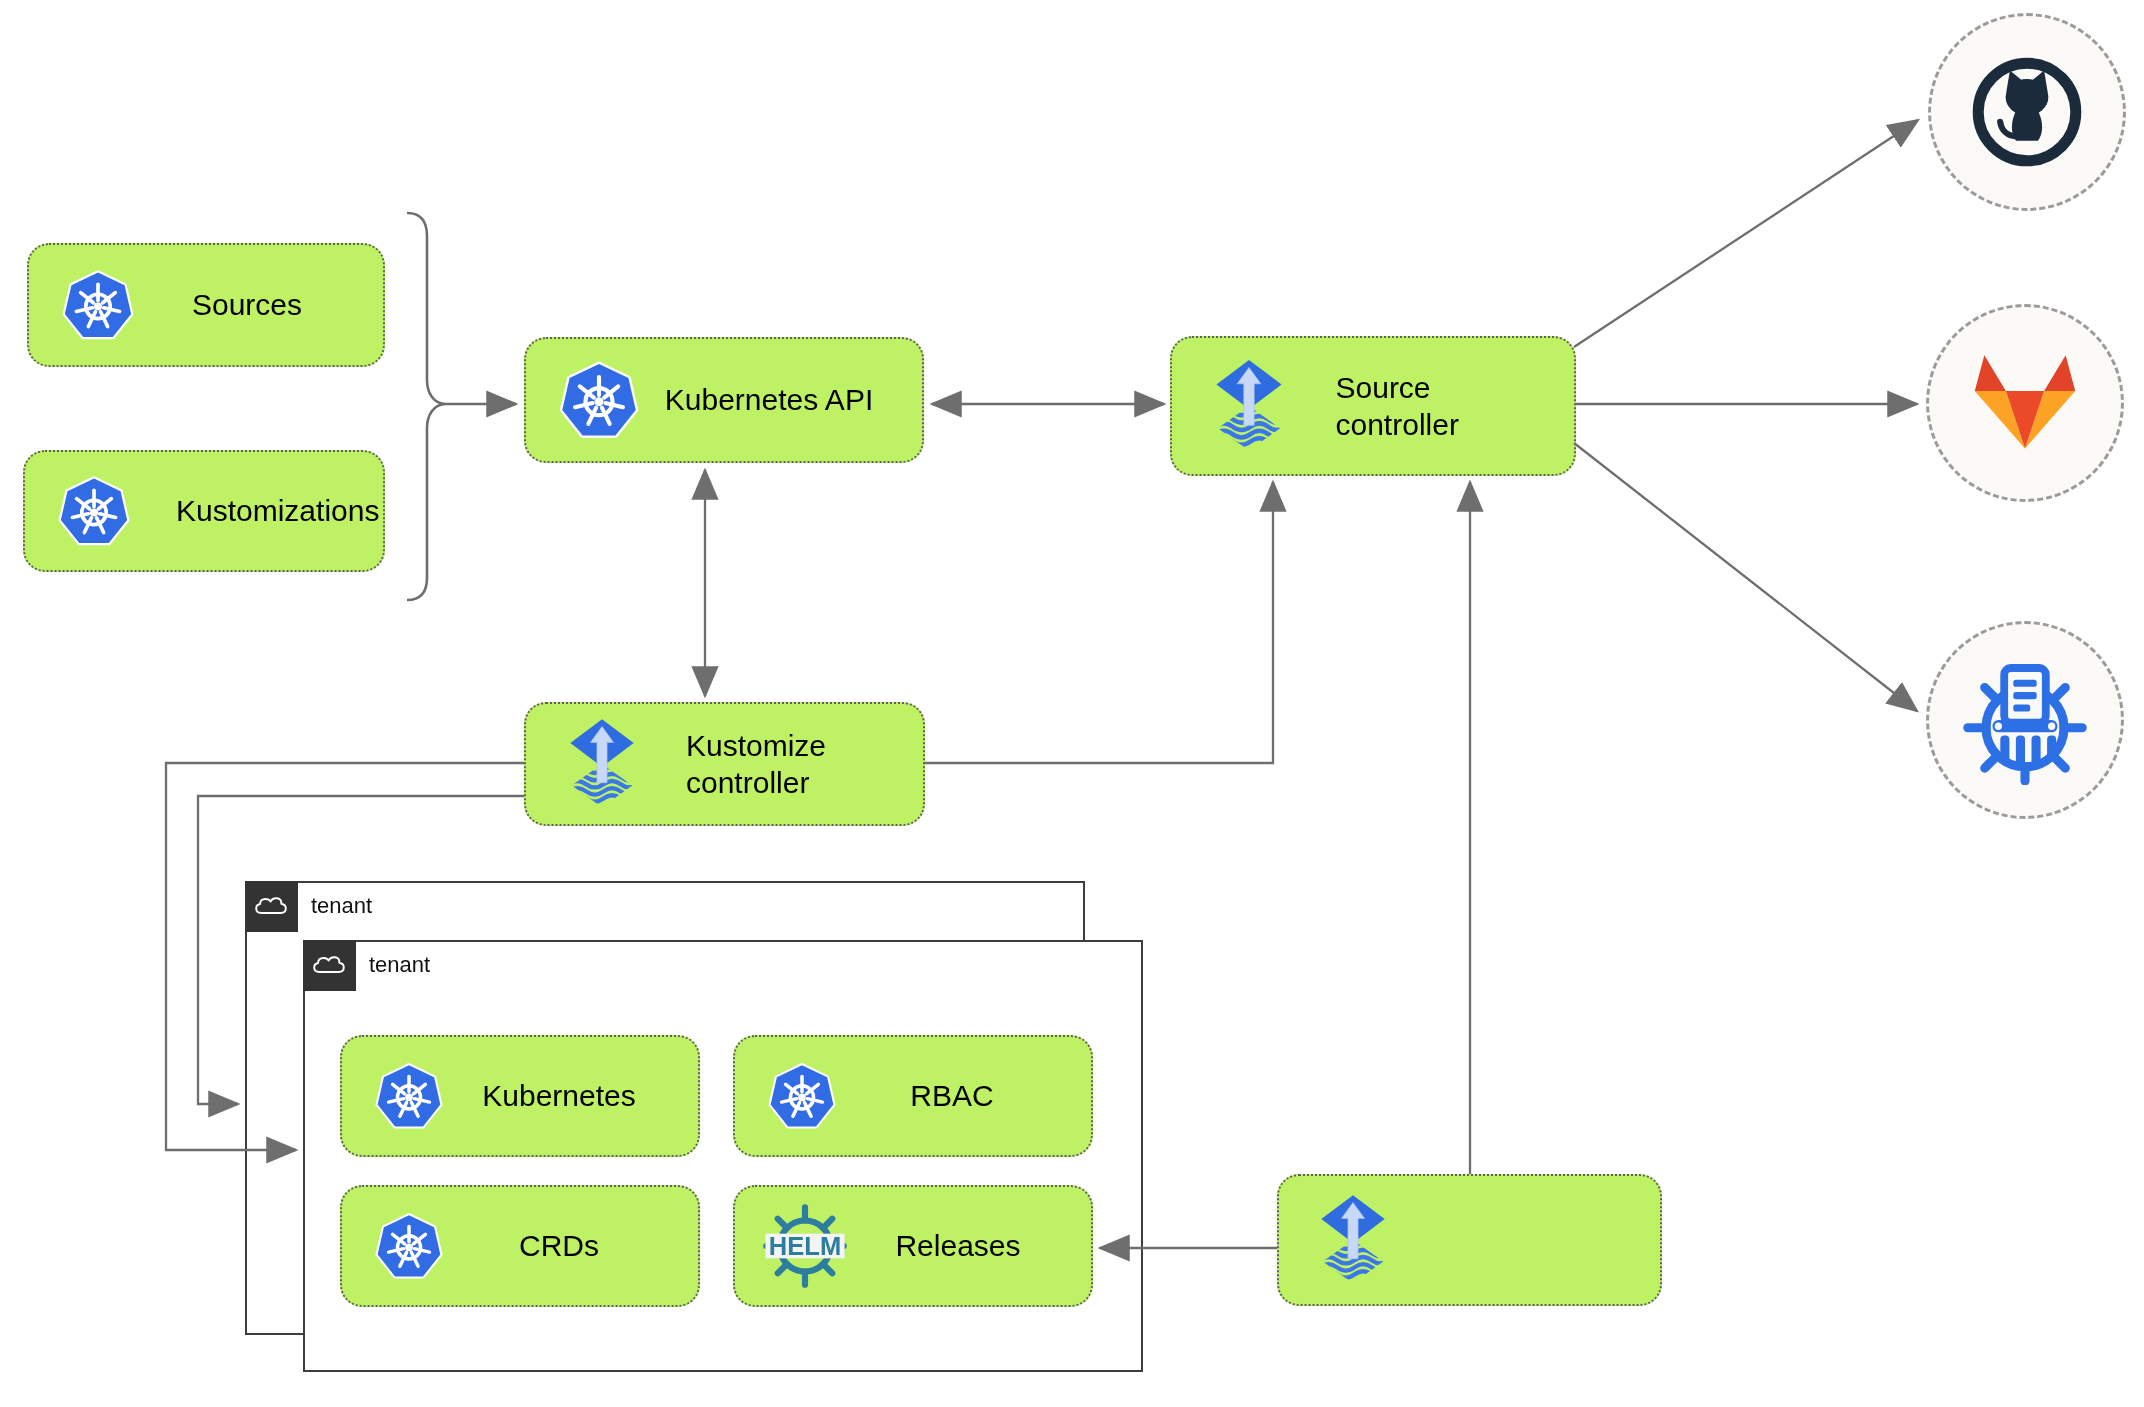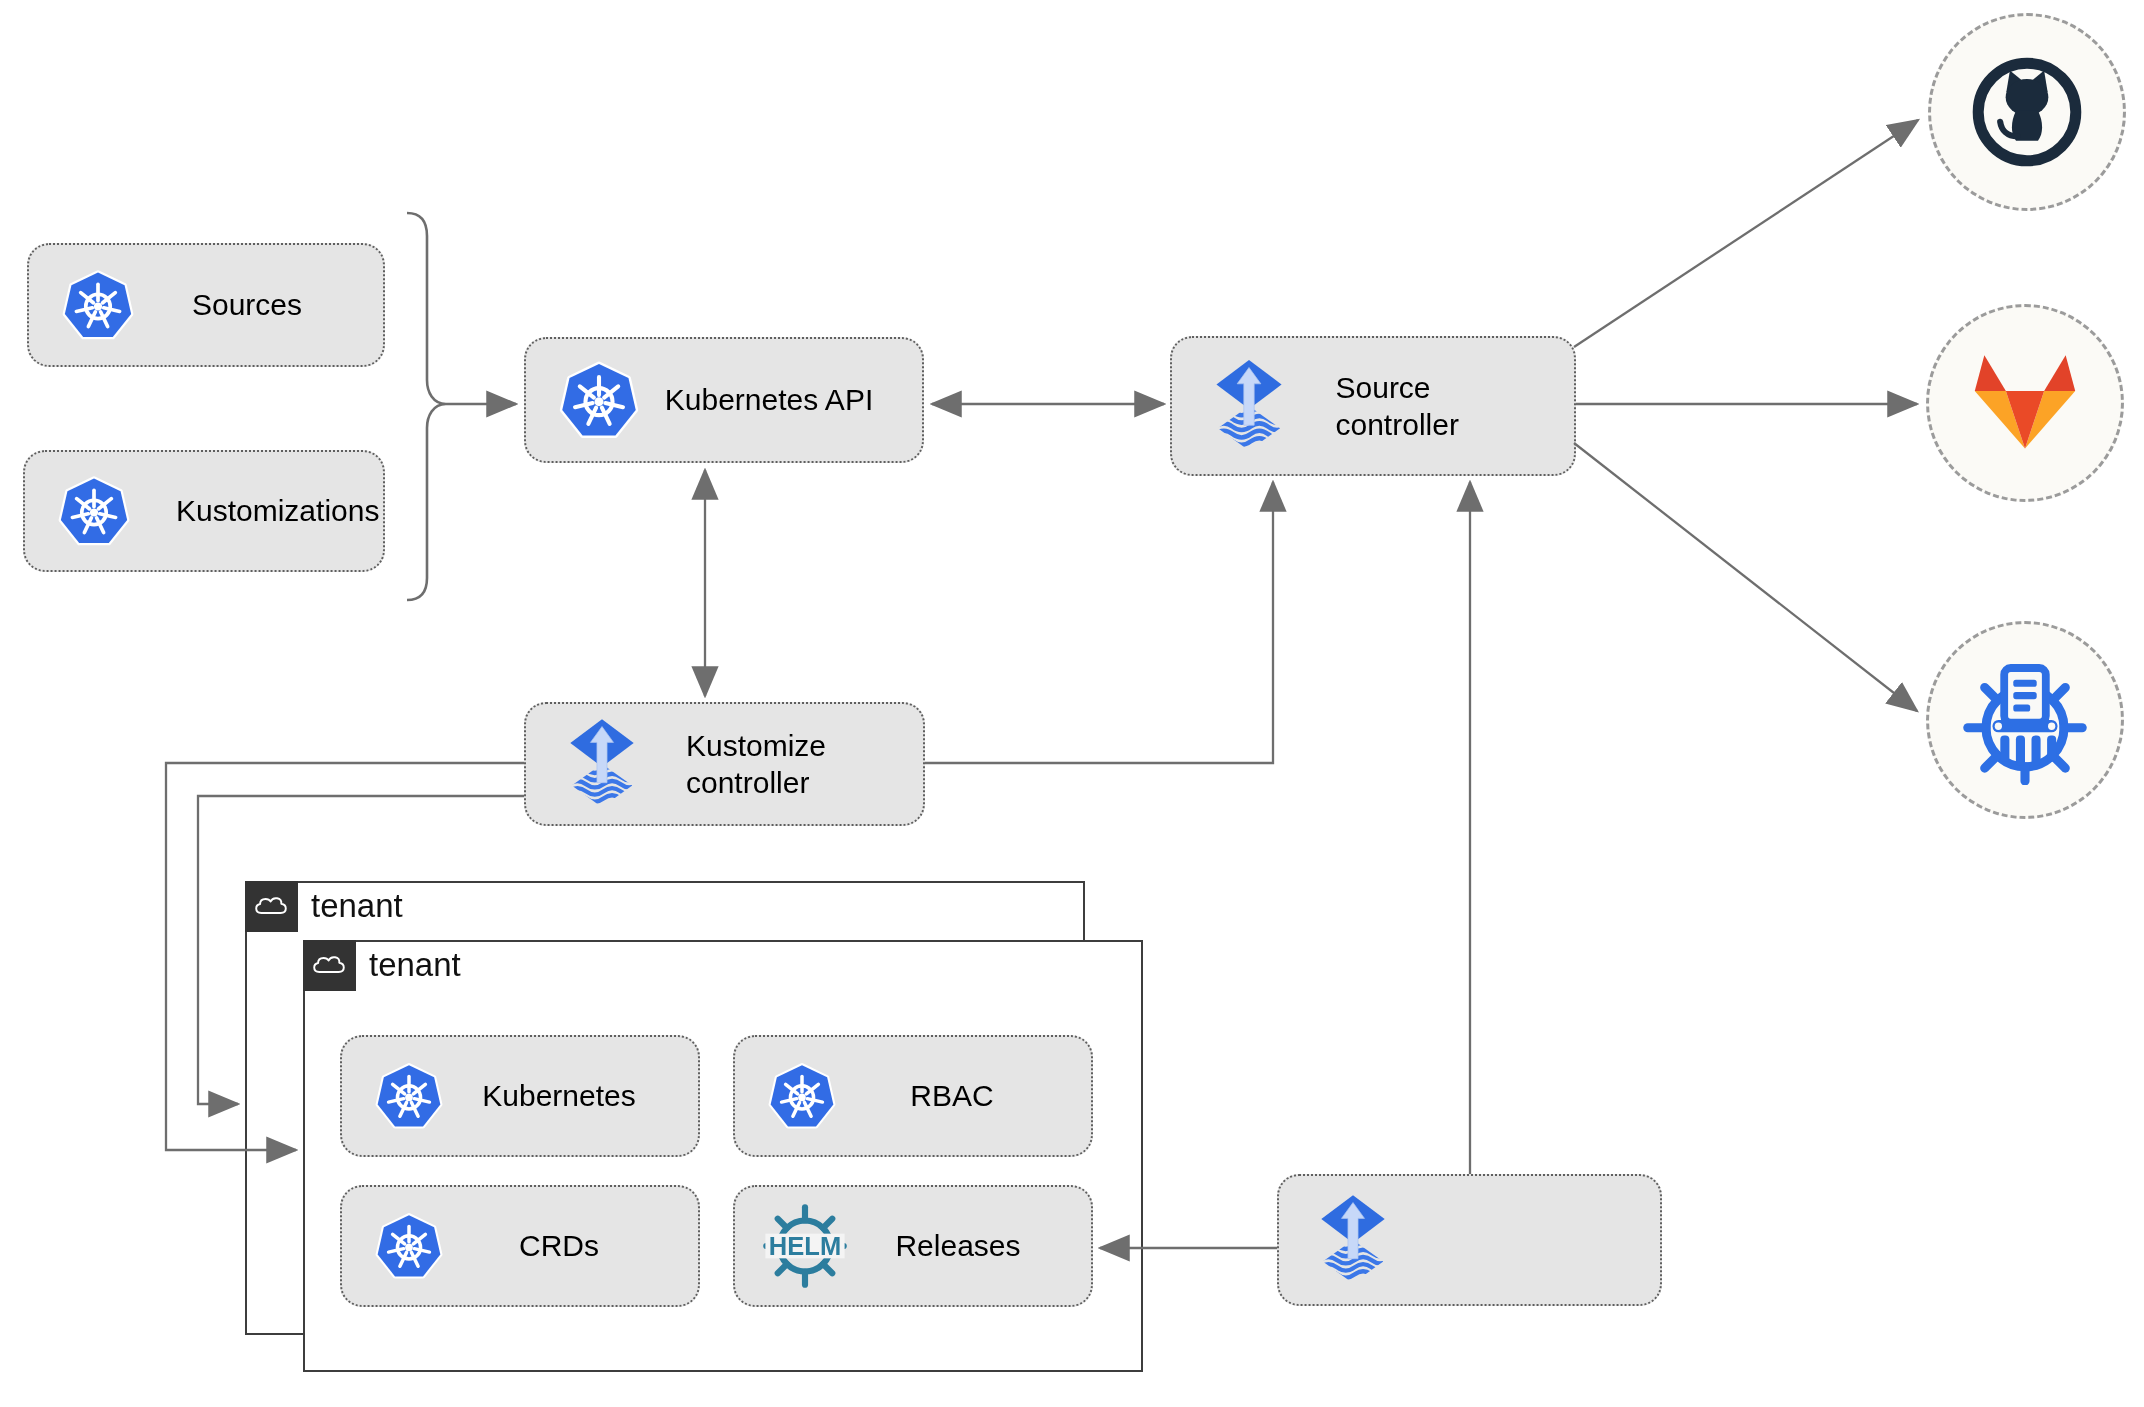--- a/index.html
+++ b/index.html
@@ -1,32 +1,32 @@
 <!DOCTYPE html>
 <html><head>
 <meta charset="utf-8">
 <style>
   html,body{margin:0;padding:0;background:#ffffff;}
   .canvas{position:relative;width:2144px;height:1407px;background:#ffffff;overflow:hidden;
           font-family:"Liberation Sans",sans-serif;color:#000;}
 
   
-  .dbox{position:absolute;background:#e5e5e5;border:2px dotted #5f5f5f;border-radius:22px;
+  .dbox{position:absolute;background:#bef264;border:2px dotted #5f5f5f;border-radius:22px;
         display:flex;align-items:center;box-sizing:border-box;z-index:5;}
   .dbox .icon{flex:0 0 auto;margin-left:32px;}
   .dbox .labelwrap{flex:1;display:flex;justify-content:center;padding-right:24px;}
   .label{font-size:30px;line-height:1.25;color:#000;}
   .lbl-wrap{width:165px;text-align:left;}
 
   
   .tenant{position:absolute;background:#ffffff;border:2.5px solid #3d3d3d;box-sizing:border-box;}
   .tenant-tab{position:absolute;top:-2.5px;left:-2.5px;width:53px;height:51px;background:#333333;
               display:flex;align-items:center;justify-content:center;}
   .tenant-label{position:absolute;top:-2.5px;left:64px;height:51px;display:flex;align-items:center;
-                font-size:33px;color:#111;}
+                font-size:22px;color:#111;}
 
   
   .ext{position:absolute;width:198px;height:198px;border:3px dashed #9b9b9b;border-radius:50%;
        background:#fbfaf6;display:flex;align-items:center;justify-content:center;box-sizing:border-box;z-index:4;}
 
   .wires{position:absolute;top:0;left:0;z-index:10;pointer-events:none;}
   .wire{stroke:#6e6e6e;stroke-width:2.3;fill:none;}
   .z1{z-index:1;} .z2{z-index:2;}
 </style>
 </head>

